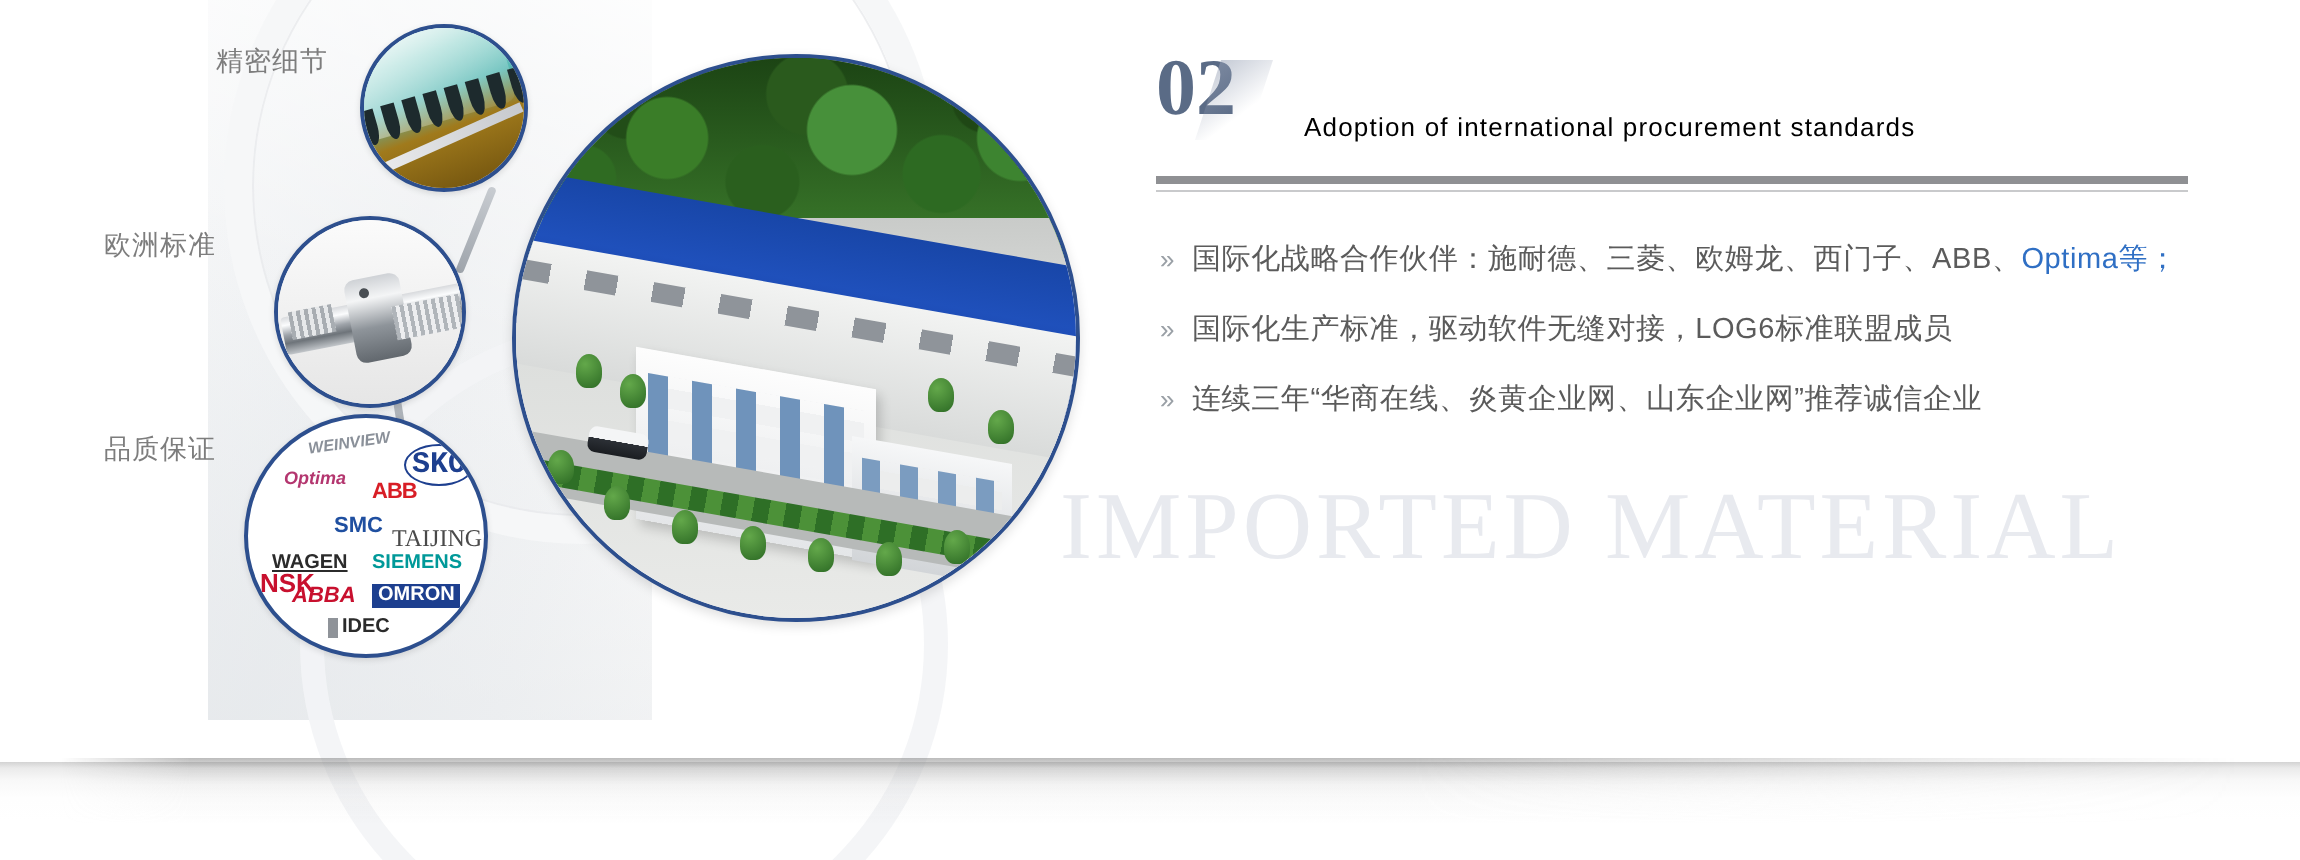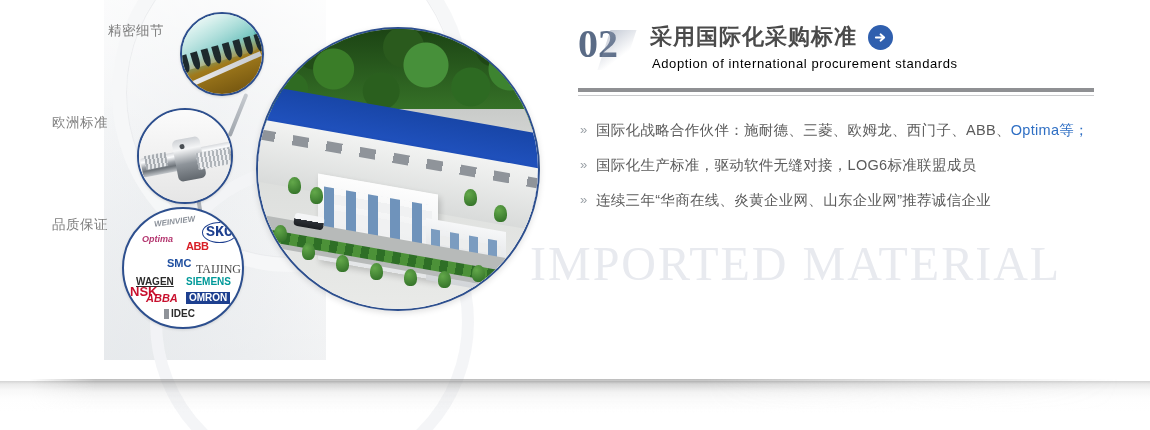--- a/index.html
+++ b/index.html
@@ -306,28 +306,20 @@
   </div>
 
   <div class="watermark">IMPORTED  MATERIAL</div>
 
   <div class="right">
 
     <div class="head">
       <div class="num">02</div>
       <div class="num-shadow"></div>
 
-      <div class="title-row">
-        <div class="title">采用国际化采购标准</div>
-        <div class="arrow-ic">
-          <svg width="15" height="15" viewBox="0 0 16 16" aria-hidden="true">
-            <path d="M3 8 h8 M8 4.5 L12 8 L8 11.5" fill="none" stroke="#ffffff" stroke-width="1.9" stroke-linecap="round" stroke-linejoin="round"></path>
-          </svg>
-        </div>
-      </div>
 
       <div class="subtitle">Adoption of international procurement standards</div>
     </div>
 
     <div class="rule">
       <div class="thick"></div>
       <div class="thin"></div>
     </div>
 
     <div class="bullets">

